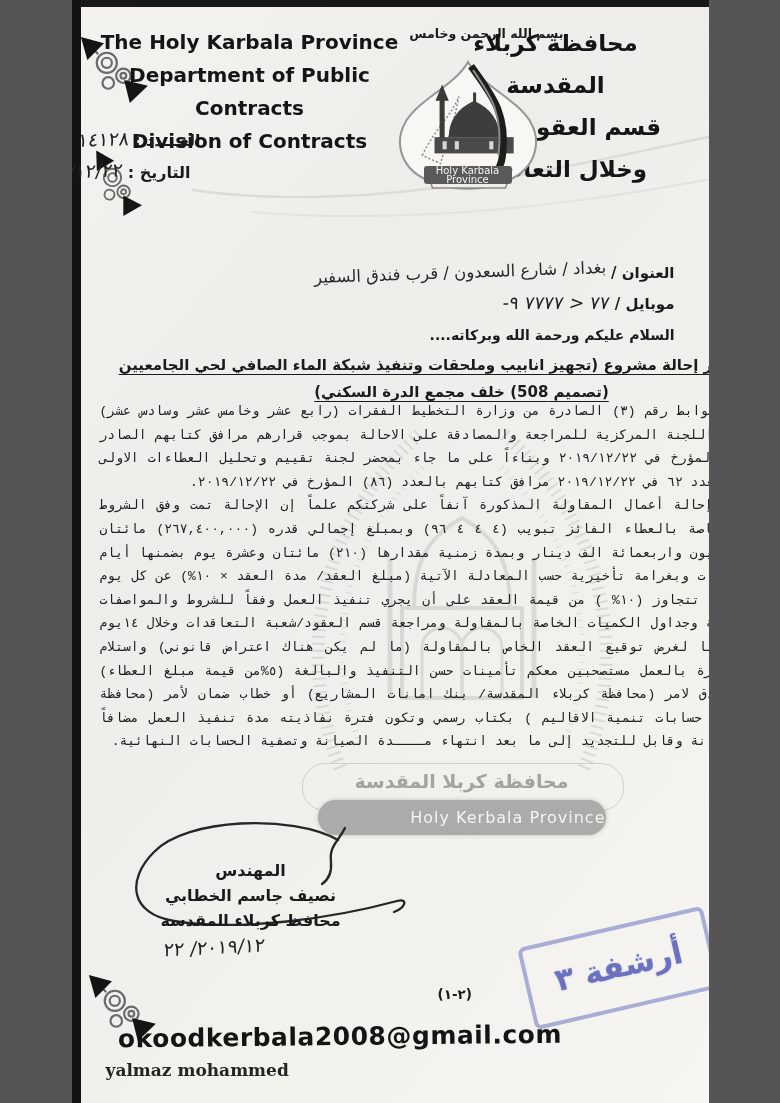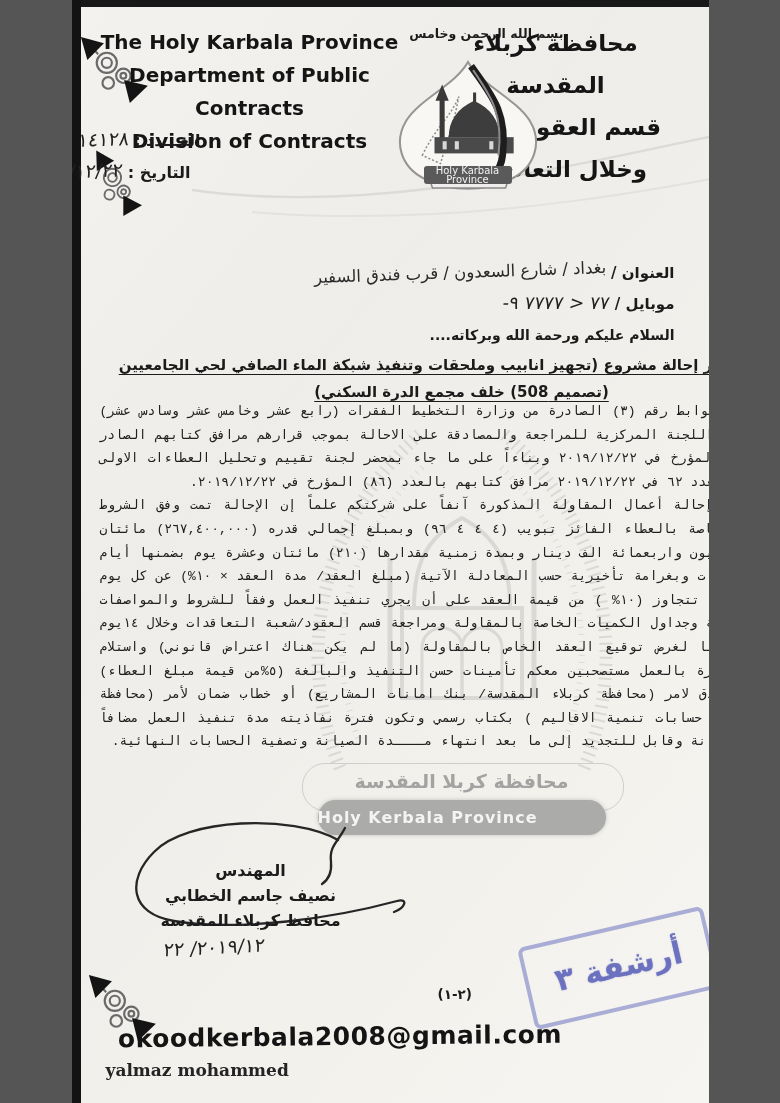--- a/index.html
+++ b/index.html
@@ -44,21 +44,21 @@
   .bodytxt{position:absolute;left:28px;top:400px;width:724px;direction:rtl;text-align:justify;
     font-size:13px;line-height:23.6px;color:#202020;font-weight:500;font-family:Liberation Mono, monospace;}
   .bodytxt p{margin:0;text-indent:36px;}
   
   .wm{position:absolute;left:168px;top:398px;width:444px;height:392px;opacity:.5;pointer-events:none;}
   .wm-ribbon{position:absolute;left:230px;top:763px;width:320px;height:46px;
     border:1.5px solid #c6c6c4;border-radius:23px;opacity:.8;}
   .wm-ar{position:absolute;left:238px;top:770px;width:304px;text-align:center;direction:rtl;
     font-weight:bold;font-size:19px;color:#a3a3a1;letter-spacing:2px;}
   .wm-en{position:absolute;left:246px;top:800px;width:288px;height:35px;border-radius:18px;
-    background:#ababa9;color:#f4f4f2;text-align:left;font-weight:bold;font-size:16px;
+    background:#ababa9;color:#f4f4f2;text-align:right;font-weight:normal;font-size:16px;
     line-height:35px;letter-spacing:1px;box-shadow:0 0 4px rgba(120,120,120,.4);}
   
   .sigblock{position:absolute;left:60px;top:858px;width:238px;text-align:center;direction:rtl;
     font-weight:bold;font-size:16px;line-height:25px;}
   .sigdate{position:absolute;left:92px;top:936px;direction:ltr;font-size:19px;
     transform:skewX(-8deg) rotate(-3deg);letter-spacing:3px;color:#222;}
   .sigsvg{position:absolute;left:30px;top:820px;width:318px;height:134px;pointer-events:none;}
   
   .stamp{position:absolute;left:452px;top:926px;width:182px;height:76px;
     transform:rotate(-13deg);border:4px solid rgba(108,114,192,.55);border-radius:7px;

